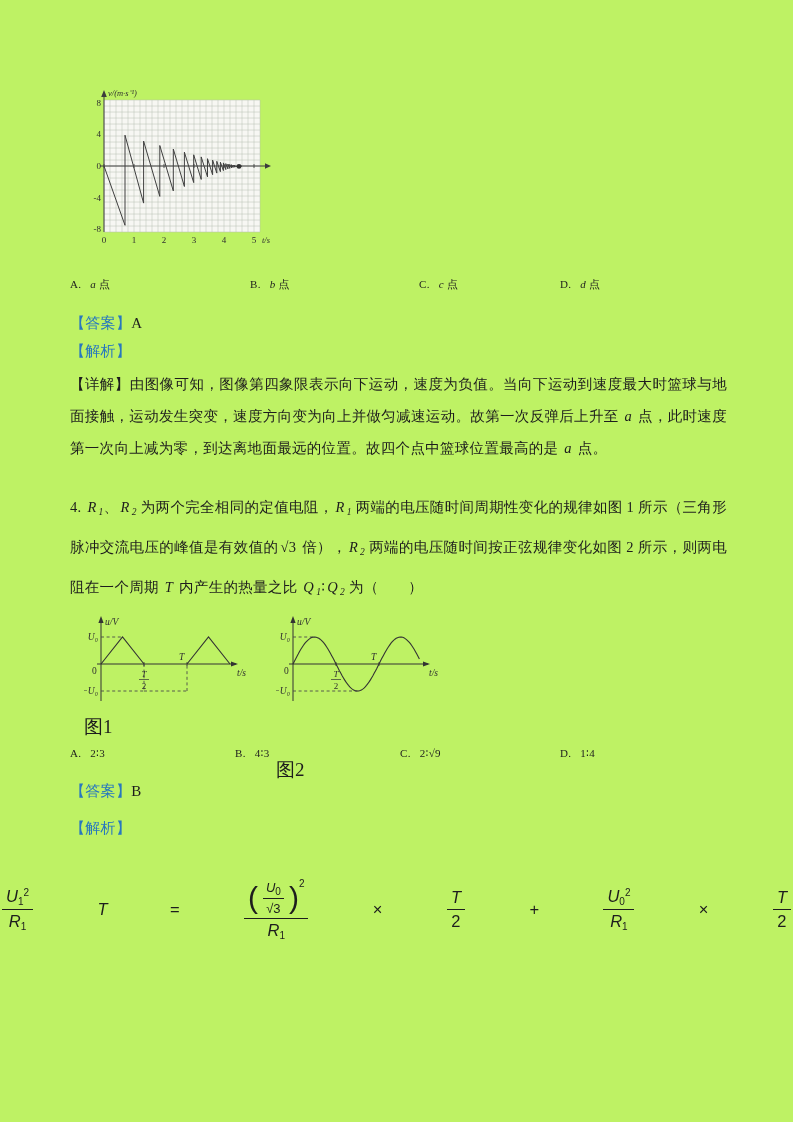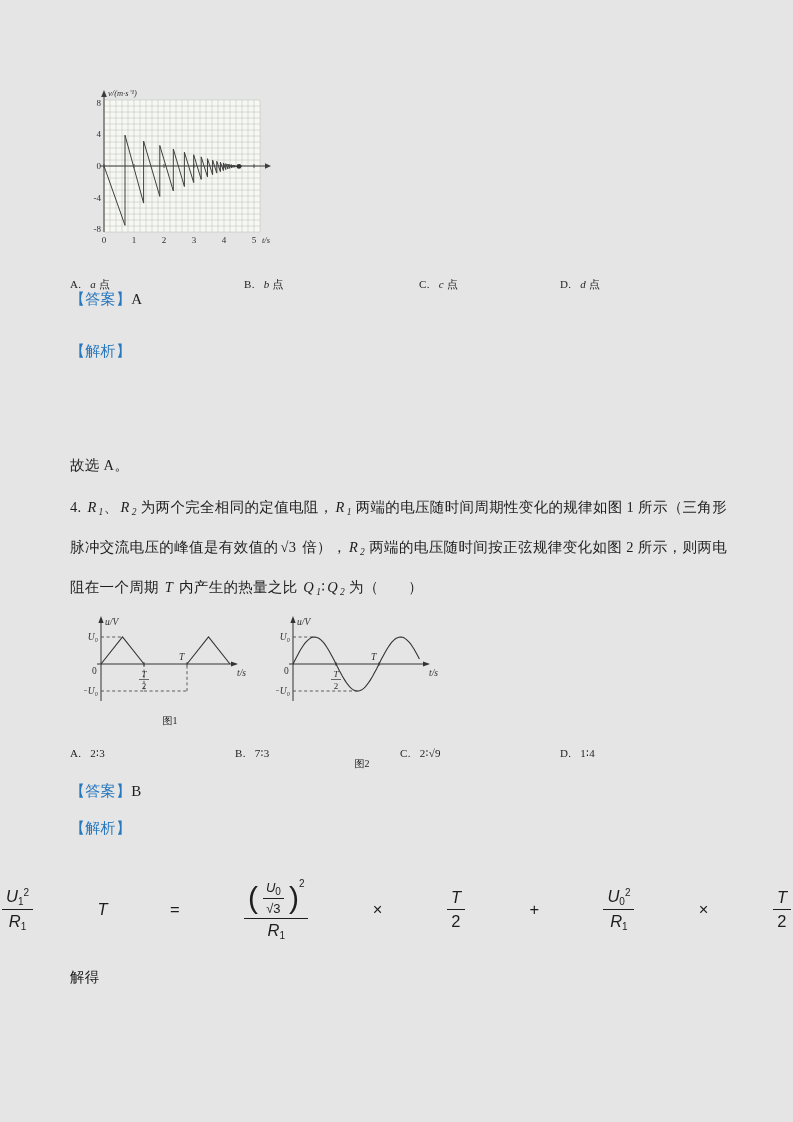--- a/index.html
+++ b/index.html
@@ -1,30 +1,30 @@
 <!DOCTYPE html>
 <html><head>
 <meta charset="utf-8">
 <style>
   *{margin:0;padding:0;box-sizing:border-box}
   html,body{background:#ffffff}
   body{font-family:"Liberation Serif","DejaVu Serif",serif;color:#1d1d1d}
-  .page{position:relative;width:793px;height:1122px;background:#e5e5e5;margin:0 auto;overflow:hidden}
+  .page{position:relative;width:793px;height:1122px;background:#bef264;margin:0 auto;overflow:hidden}
   .para{position:absolute;left:70px;width:657px;font-size:14.5px;line-height:32px;text-align:justify;letter-spacing:.3px}
   .stem{line-height:35px}
   .label-blue{color:#2878be}
   .ans-line{position:absolute;left:70px;font-size:15px;letter-spacing:.3px}
   .opt{position:absolute;font-size:11px;white-space:nowrap;letter-spacing:.3px}
   .opt-letter{margin-right:9px}
   .opt-var{font-style:italic;margin-right:3px;font-family:"Liberation Serif",serif}
   .seg-plain{}
   .seg-var{font-style:italic;padding:0 2px;font-family:"Liberation Serif",serif}
   .seg-sub{font-style:italic;font-size:9.5px;vertical-align:-3px}
   .seg-rad{padding:0 2px}
-  .caption{position:absolute;width:172px;text-align:center;font-size:10px}
+  .caption{position:absolute;width:172px;text-align:left;font-size:19px}
   .fig{position:absolute}
   
   .formula{position:absolute;left:0;width:793px;display:flex;justify-content:space-between;align-items:center;font-size:16.5px;gap:4px;font-family:Liberation Sans, sans-serif}
   .frac{display:inline-flex;flex-direction:column;align-items:stretch;text-align:center;vertical-align:middle;margin:0 2px}
   .fnum{display:block;border-bottom:1px solid #1d1d1d;padding:0 4px 2px;white-space:nowrap}
   .fden{display:block;padding-top:2px;white-space:nowrap}
   .mi{font-style:italic}
   .mo{padding:0 3px}
   .msub{font-size:10px;vertical-align:-3px}
   .msup{font-size:10px;vertical-align:6px}
@@ -116,38 +116,38 @@
         <text x="168" y="158.965" font-size="9" fill="#2f2f2f" font-family="&quot;Liberation Serif&quot;,serif" text-anchor="middle">5</text>
         <text x="176" y="158.965" font-size="8.5" fill="#2f2f2f" font-family="&quot;Liberation Serif&quot;,serif" font-style="italic">t/s</text>
         <polyline points="18.0,82.0 39.0,141.3 39.0,51.2 57.6,119.1 57.6,57.1 73.8,112.4 73.8,61.5 87.3,106.9 87.3,65.0 98.4,102.5 98.4,68.2 107.7,98.6 107.7,70.8 115.2,95.4 115.2,72.9 121.5,92.9 121.5,74.7 126.6,90.7 126.6,76.1 130.8,89.1 130.8,77.3 134.4,87.7 134.4,78.2 137.4,86.6 137.4,78.9 139.8,85.6 139.8,79.6 141.9,84.9 141.9,80.0 143.7,84.4 143.7,80.4 145.5,83.9 145.5,80.7 147.0,83.5 147.0,81.0 148.5,83.2 148.5,81.2 150.0,82.9 151.5,81.4 153.0,82.5 154.5,81.6 156.0,82.3" fill="none" stroke="#3f3f3f" stroke-width="1"></polyline>
         <circle cx="153" cy="82.395" r="2.4" fill="#333"></circle>
       </svg>
   </div>
 
   <span class="opt" style="left:70px;top:277px">
     <span class="opt-letter">A.</span><span class="opt-var">a</span><span>点</span>
   </span>
-  <span class="opt" style="left:244px;top:277px">
+  <span class="opt" style="left:250px;top:277px">
     <span class="opt-letter">B.</span><span class="opt-var">b</span><span>点</span>
   </span>
   <span class="opt" style="left:419px;top:277px">
     <span class="opt-letter">C.</span><span class="opt-var">c</span><span>点</span>
   </span>
   <span class="opt" style="left:560px;top:277px">
     <span class="opt-letter">D.</span><span class="opt-var">d</span><span>点</span>
   </span>
 
-  <div class="ans-line" style="top:290px">
+  <div class="ans-line" style="top:314px">
     <span class="label-blue">【答案】</span><span>A</span>
   </div>
   <div class="ans-line" style="top:342px">
     <span class="label-blue">【解析】</span>
   </div>
 
-  <p class="para" style="top:449px">故选 A。</p>
+  <p class="para" style="top:368px"><span class="seg-plain">【详解】由图像可知，图像第四象限表示向下运动，速度为负值。当向下运动到速度最大时篮球与地面接触，运动发生突变，速度方向变为向上并做匀减速运动。故第一次反弹后上升至 </span><span class="seg-var">a</span><span class="seg-plain"> 点，此时速度第一次向上减为零，到达离地面最远的位置。故四个点中篮球位置最高的是 </span><span class="seg-var">a</span><span class="seg-plain"> 点。</span></p>
 
   <p class="para stem" style="top:490px"><span class="seg-plain">4. </span><span class="seg-var">R</span><span class="seg-sub">1</span><span class="seg-plain">、</span><span class="seg-var">R</span><span class="seg-sub">2</span><span class="seg-plain"> 为两个完全相同的定值电阻，</span><span class="seg-var">R</span><span class="seg-sub">1</span><span class="seg-plain"> 两端的电压随时间周期性变化的规律如图 1 所示（三角形脉冲交流电压的峰值是有效值的</span><span class="seg-rad">√3</span><span class="seg-plain"> 倍），</span><span class="seg-var">R</span><span class="seg-sub">2</span><span class="seg-plain"> 两端的电压随时间按正弦规律变化如图 2 所示，则两电阻在一个周期 </span><span class="seg-var">T</span><span class="seg-plain"> 内产生的热量之比 </span><span class="seg-var">Q</span><span class="seg-sub">1</span><span class="seg-plain">∶</span><span class="seg-var">Q</span><span class="seg-sub">2</span><span class="seg-plain"> 为（　　）</span></p>
 
   <div class="fig" style="left:84px;top:612px">
     <svg id="svg-fig1" width="172" height="98">
         <line x1="17" y1="7" x2="17" y2="89" stroke="#333" stroke-width="1"></line>
         <path d="M 14.4 11 L 17 4 L 19.6 11 Z" fill="#333"></path>
         <line x1="13" y1="52" x2="152" y2="52" stroke="#333" stroke-width="1"></line>
         <path d="M 147 49.4 L 154 52 L 147 54.6 Z" fill="#333"></path>
         <polyline points="17.0,25.0 38.5,25.0" fill="none" stroke="#4a4a4a" stroke-width="0.9" stroke-dasharray="3 2.6"></polyline>
@@ -192,21 +192,21 @@
         <text x="95" y="48" font-size="9.5" fill="#2f2f2f" font-family="&quot;Liberation Serif&quot;,serif" font-style="italic">T</text>
       </svg>
   </div>
   <div class="caption" style="left:84px;top:714px">图1</div>
   <div class="caption" style="left:276px;top:757px">图2</div>
 
   <span class="opt" style="left:70px;top:747px">
     <span class="opt-letter">A.</span><span>2∶3</span>
   </span>
   <span class="opt" style="left:235px;top:747px">
-    <span class="opt-letter">B.</span><span>7∶3</span>
+    <span class="opt-letter">B.</span><span>4∶3</span>
   </span>
   <span class="opt" style="left:400px;top:747px">
     <span class="opt-letter">C.</span><span>2∶√9</span>
   </span>
   <span class="opt" style="left:560px;top:747px">
     <span class="opt-letter">D.</span><span>1∶4</span>
   </span>
 
   <div class="ans-line" style="top:782px">
     <span class="label-blue">【答案】</span><span>B</span>
@@ -241,15 +241,14 @@
       <span class="fnum"><span class="mi">U</span><span class="msub">0</span><span class="msup">2</span></span>
       <span class="fden"><span class="mi">R</span><span class="msub">1</span></span>
     </span>
     <span class="mo">×</span>
     <span class="frac">
       <span class="fnum"><span class="mi">T</span></span>
       <span class="fden"><span>2</span></span>
     </span>
   </div>
 
-  <p class="para" style="top:961px">解得</p>
 
 </div>
 
 </body></html>

